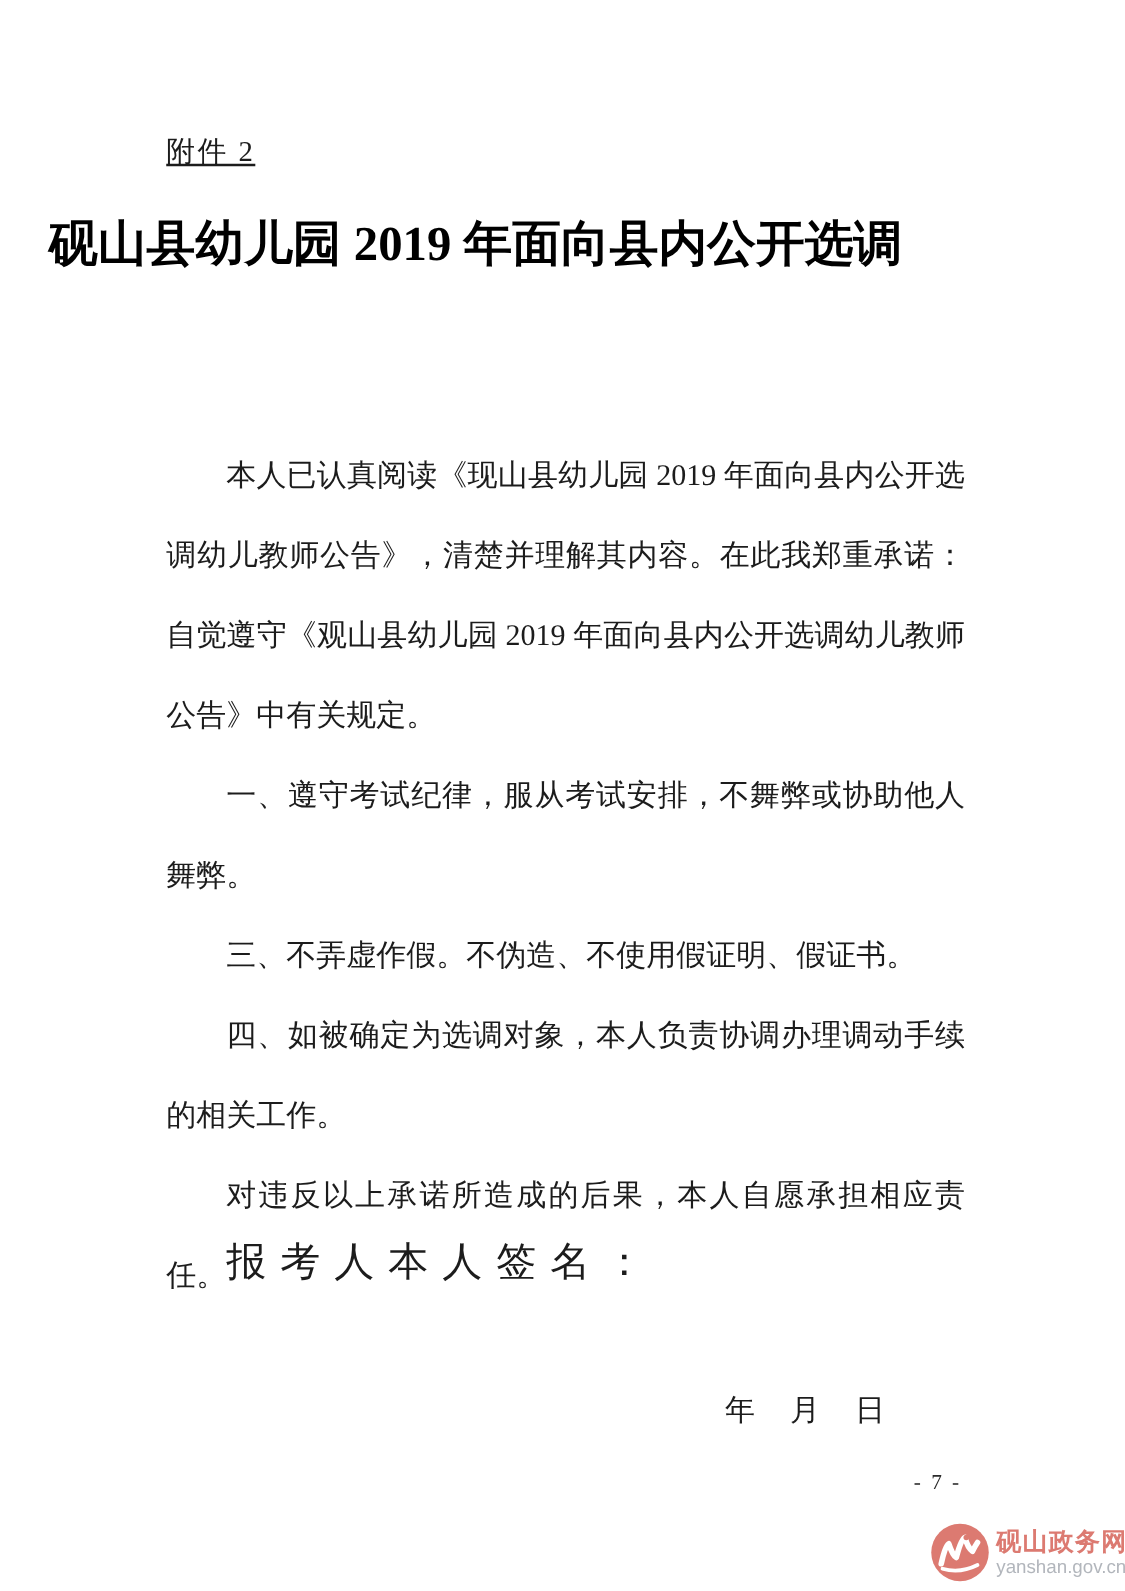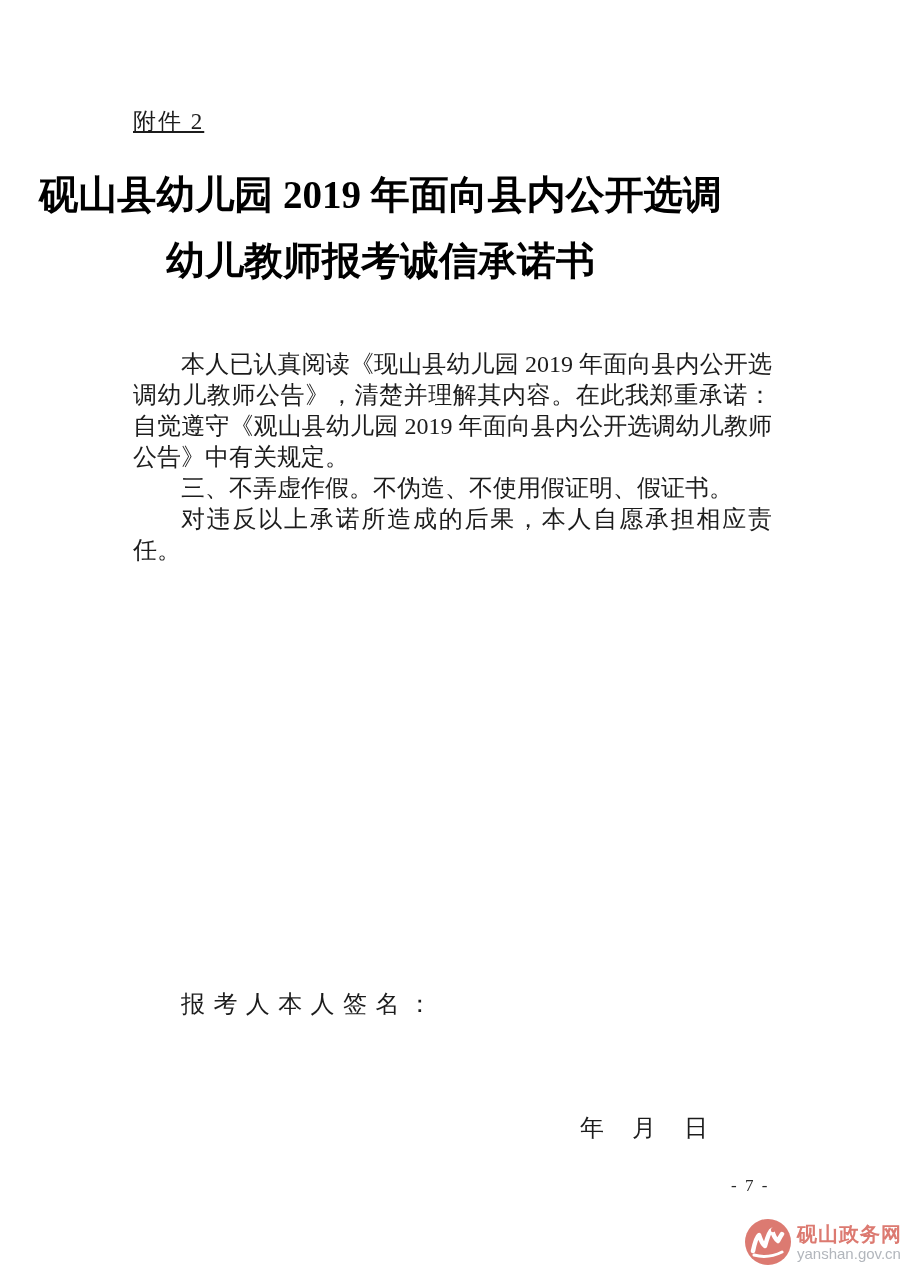--- a/index.html
+++ b/index.html
@@ -40,26 +40,26 @@
     position: absolute;
     left: 133px;
     top: 349px;
     width: 639px;
   }
   .doc-body p {
     margin: 0;
     text-indent: 2em;
     text-align: justify;
     font-size: 24px;
-    line-height: 31px;
+    line-height: 64px;
   }
   .sig {
     position: absolute;
     left: 181px;
-    font-size: 24px;
+    font-size: 32px;
     letter-spacing: 0.35em;
   }
   .sig.name { top: 988px; }
   .sig.idno { top: 1035px; }
   .date-line {
     position: absolute;
     left: 580px;
     top: 1112px;
     font-size: 24px;
     letter-spacing: 2px;
@@ -108,25 +108,26 @@
 </style>
 </head>
 <body>
 
 <div class="page">
 
   <div class="attachment">附件 2</div>
 
   <h1 class="title l1">砚山县幼儿园 2019 年面向县内公开选调</h1>
 
-  <h1 class="title l2">幼儿教师报考诚信承诺书</h1>
 
   <div class="doc-body">
     <p>本人已认真阅读《现山县幼儿园 2019 年面向县内公开选调幼儿教师公告》，清楚并理解其内容。在此我郑重承诺：自觉遵守《观山县幼儿园 2019 年面向县内公开选调幼儿教师公告》中有关规定。</p>
+    <p>一、遵守考试纪律，服从考试安排，不舞弊或协助他人舞弊。</p>
     <p>三、不弄虚作假。不伪造、不使用假证明、假证书。</p>
+    <p>四、如被确定为选调对象，本人负责协调办理调动手续的相关工作。</p>
     <p>对违反以上承诺所造成的后果，本人自愿承担相应责任。</p>
   </div>
 
   <div class="sig name">报考人本人签名：</div>
 
 
   <div class="date-line">年　月　日</div>
 
   <div class="pageno">- 7 -</div>
 

